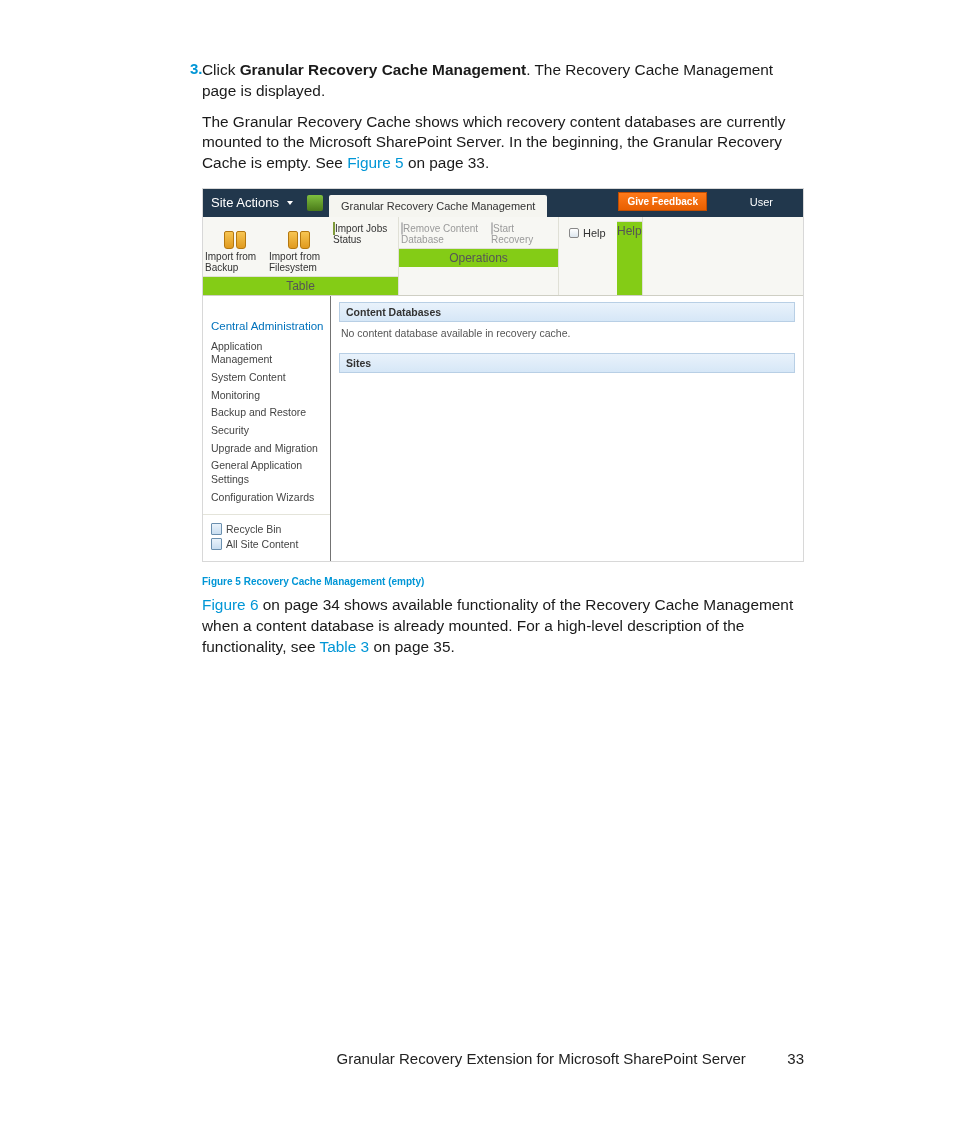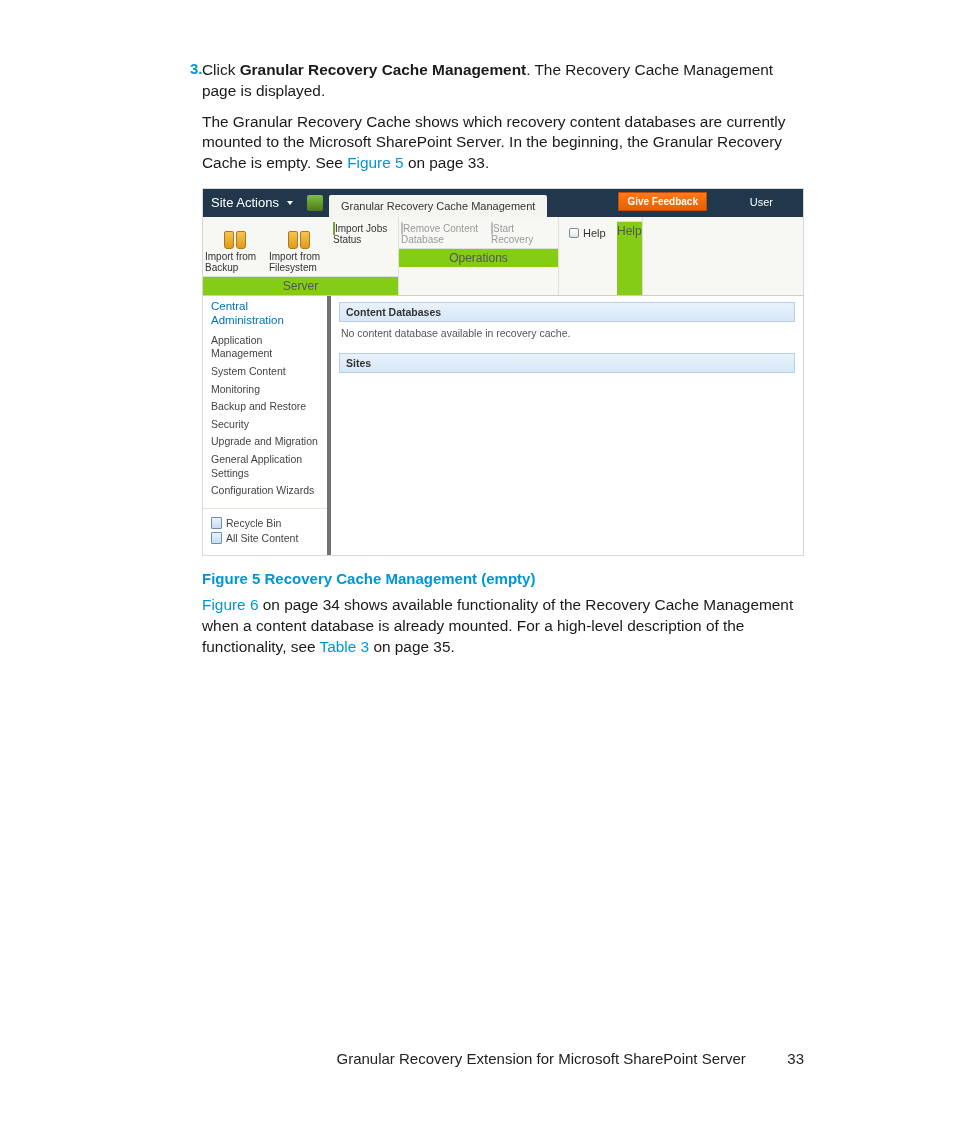--- a/index.html
+++ b/index.html
@@ -30,21 +30,21 @@
     font-size: 15.4px;
     line-height: 1.35;
     margin-bottom: 10px;
     font-weight: 300;
   }
   .bold { font-weight: 700; }
   a.xref { color: #0096d6; text-decoration: none; cursor: pointer; }
   .figure-caption {
     color: #0096d6;
     font-weight: 700;
-    font-size: 15px;
+    font-size: 10px;
     margin: 14px 0 8px 0;
   }
 
   
   .screenshot {
     width: 602px;
     border: 1px solid #d8d8d8;
     font-family: Tahoma, Verdana, Arial, sans-serif;
     font-size: 11px;
     color: #333;
@@ -144,22 +144,22 @@
     padding: 6px 6px 0 10px;
     font-size: 11px;
     text-align: left;
   }
   .help-small { display:flex; align-items:center; gap:4px; cursor:pointer;}
   .help-ico { width:10px; height:10px; border:1px solid #888; border-radius:2px; display:inline-block; background:linear-gradient(#fff,#dce6ee);}
 
   .ss-body { display:flex; min-height: 250px; }
   .ss-sidebar {
     width: 128px;
-    border-right: 4px solid #737373;
-    padding: 4px 6px 8px 8px;
+    border-right: 1px solid #737373;
+    padding: 24px 6px 8px 8px;
     font-size: 10.5px;
   }
   .ss-sidebar .hd { color: #0072bc; font-size: 11.5px; line-height: 1.2; margin-bottom: 6px; cursor:pointer;}
   .ss-sidebar .lnk { color: #444; margin: 4px 0; line-height: 1.3; cursor:pointer;}
   .ss-sidebar .sep { border-top: 1px solid #e4e4da; margin: 10px -6px 8px -8px;}
   .ss-sidebar .ico-row { display:flex; align-items:center; gap:4px; color:#444; margin:3px 0; cursor:pointer;}
   .mini-ico { width:11px; height:12px; display:inline-block; border:1px solid #6a8fae; background:linear-gradient(#eaf3fb,#c8ddf0); border-radius:1px;}
 
   .ss-main { flex:1; padding: 6px 8px; }
   .section-bar {
@@ -234,21 +234,21 @@
                 </span>
               <span>Import from</span><br>
               <span>Filesystem</span>
             </div>
             <div class="ribbon-btn">
               <span class="ico-page"></span>
               <span>Import Jobs</span><br>
               <span>Status</span>
             </div>
           </div>
-          <div class="group-label">Server</div>
+          <div class="group-label">Table</div>
         </div>
 
         <div class="ribbon-group" style="width:160px">
           <div class="ribbon-buttons">
             <div class="ribbon-btn dim" style="width:90px">
               <span class="ico-gray"></span>
               <span>Remove Content</span><br>
               <span>Database</span>
             </div>
             <div class="ribbon-btn dim" style="width:60px">

